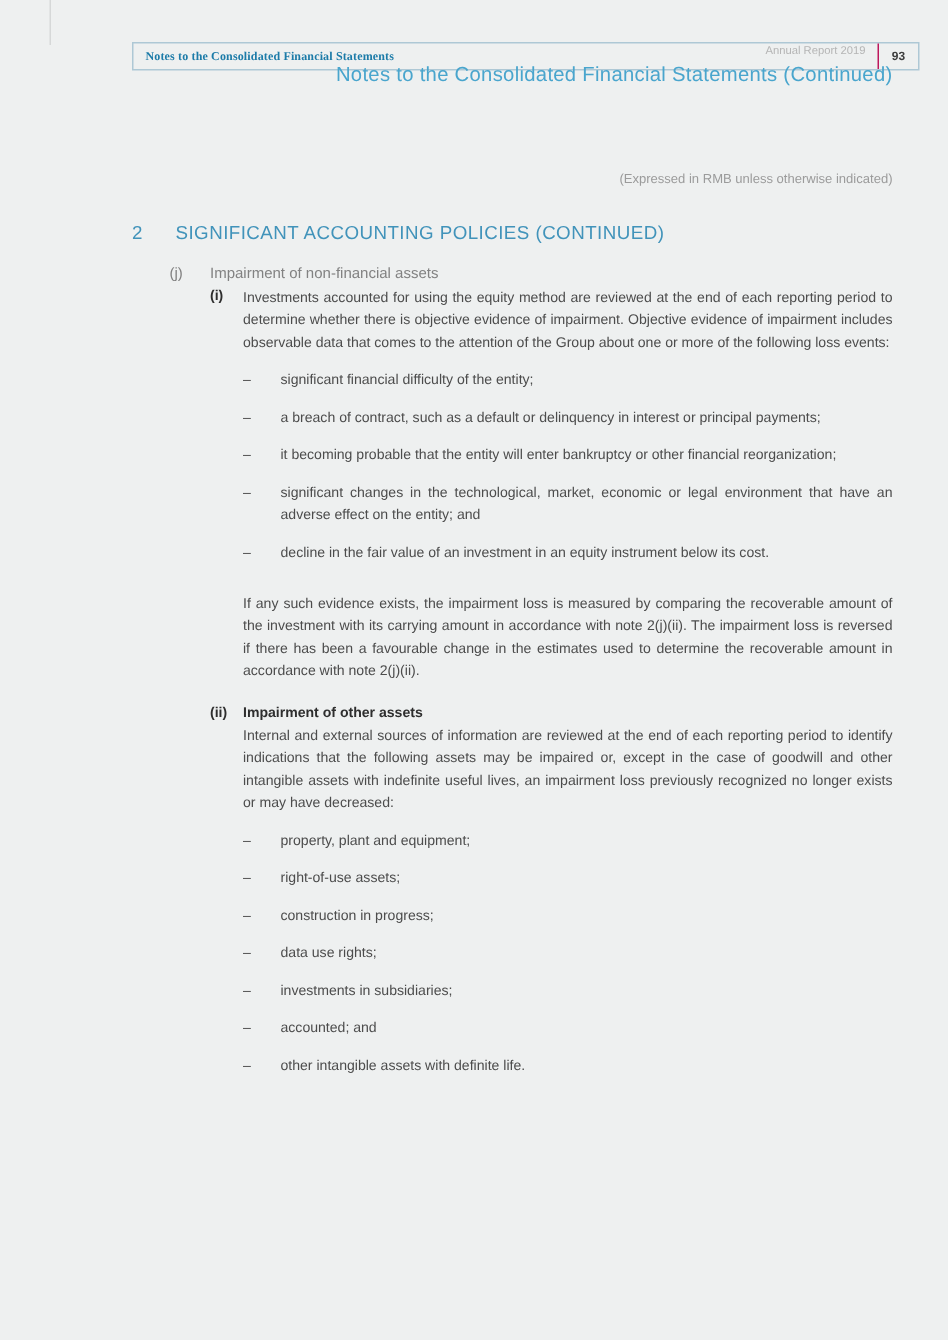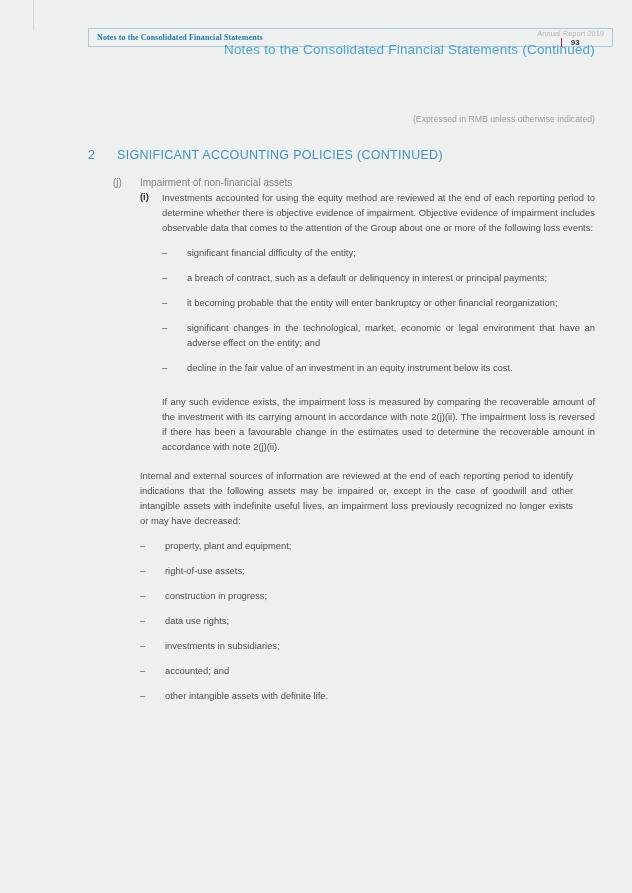--- a/index.html
+++ b/index.html
@@ -41,23 +41,21 @@
     font-size: 8px;
     font-weight: bold;
     color: #1c7ba8;
     letter-spacing: 0.1px;
     white-space: nowrap;
     font-family: Liberation Serif, serif;
   }
   .header-right {
     margin-left: auto;
     display: flex;
-    align-items: center;
     height: 100%;
-    flex-direction: column;
   }
   .header-report {
     font-size: 7.5px;
     color: #b5b5b5;
     padding-right: 8px;
     white-space: nowrap;
   }
   .header-pagenum {
     width: 26px;
     height: 100%;
@@ -208,21 +206,23 @@
           <div class="bullet-row">
             <span class="bullet-dash">–</span>
             <span class="bullet-text">decline in the fair value of an investment in an equity instrument below its cost.</span>
           </div>
         </div>
         <p class="para closing">If any such evidence exists, the impairment loss is measured by comparing the recoverable amount of the investment with its carrying amount in accordance with note 2(j)(ii). The impairment loss is reversed if there has been a favourable change in the estimates used to determine the recoverable amount in accordance with note 2(j)(ii).</p>
       </div>
     </div>
 
     <div class="note-item second">
+      <div class="item-marker">(ii)</div>
       <div class="item-content">
+        <div class="item-title">Impairment of other assets</div>
         <p class="para intro">Internal and external sources of information are reviewed at the end of each reporting period to identify indications that the following assets may be impaired or, except in the case of goodwill and other intangible assets with indefinite useful lives, an impairment loss previously recognized no longer exists or may have decreased:</p>
         <div class="bullets">
           <div class="bullet-row">
             <span class="bullet-dash">–</span>
             <span class="bullet-text">property, plant and equipment;</span>
           </div>
           <div class="bullet-row">
             <span class="bullet-dash">–</span>
             <span class="bullet-text">right-of-use assets;</span>
           </div>

